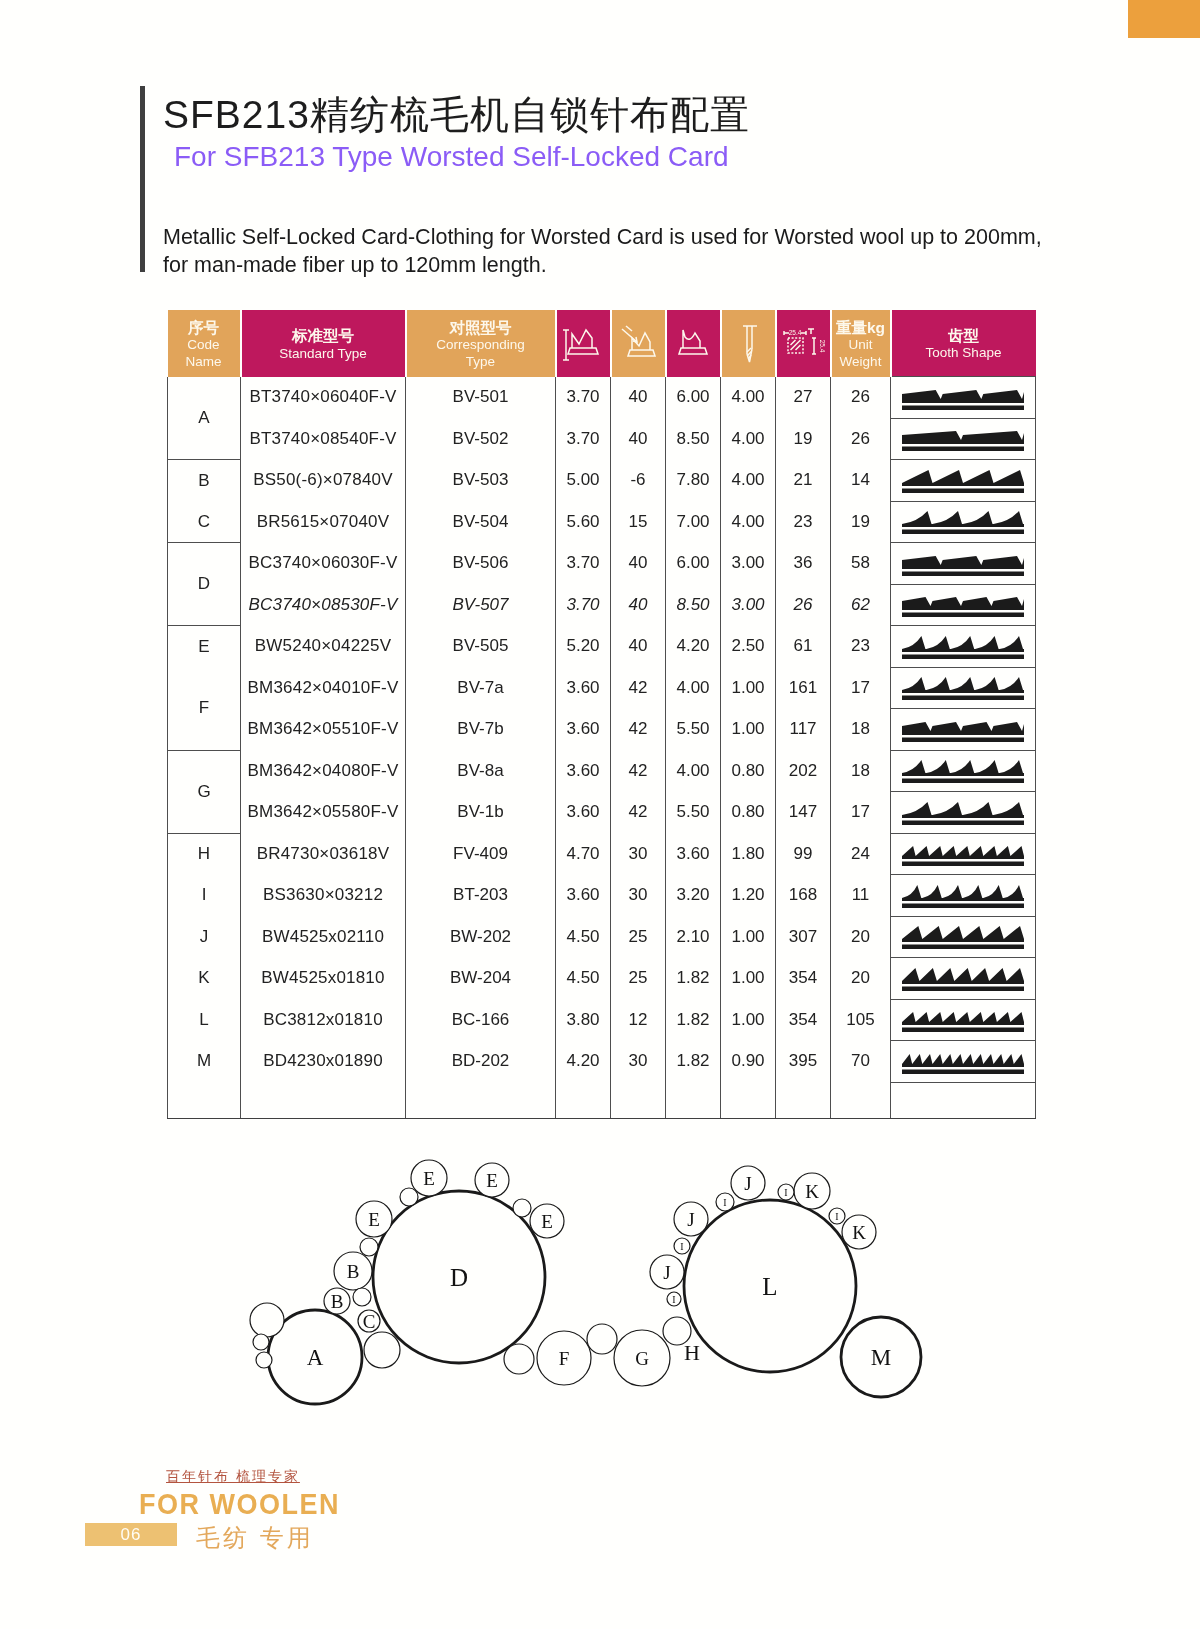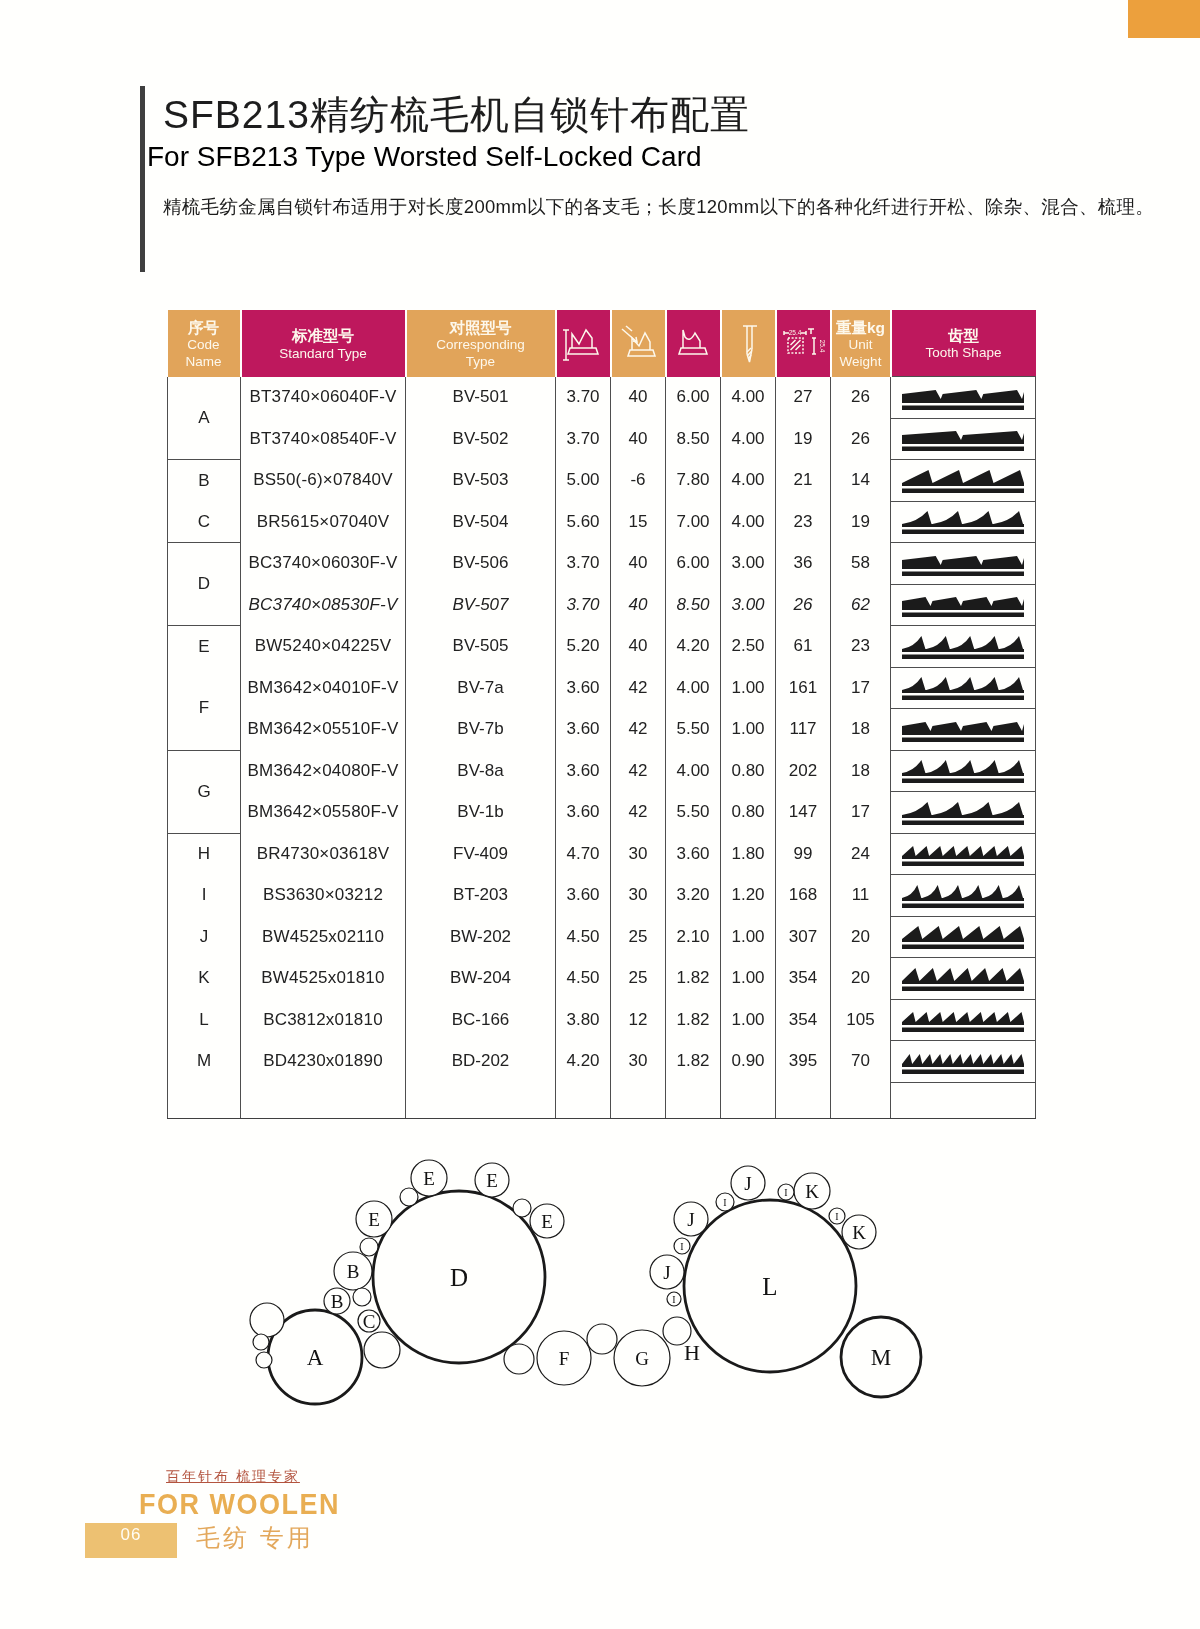--- a/index.html
+++ b/index.html
@@ -1,21 +1,21 @@
 <!DOCTYPE html>
 <html><head>
 <meta charset="utf-8">
 <style>
   html,body{margin:0;padding:0;background:#e8e8e8;}
   .page{position:relative;width:1200px;height:1629px;background:#fffffd;
         font-family:"Liberation Sans",sans-serif;overflow:hidden;margin:0 auto;color:#1c1c1c;}
   .corner-block{position:absolute;right:0;top:0;width:72px;height:38px;background:#eca03d;}
   .vbar{position:absolute;left:140px;top:86px;width:5px;height:186px;background:#3f3f3f;}
   .title-cn{position:absolute;left:163px;top:88px;font-size:39px;font-weight:500;letter-spacing:1px;margin:0;color:#1d1d1d;}
-  .title-en{position:absolute;left:147px;top:141px;font-size:28px;font-weight:400;color:#000000;}
+  .title-en{position:absolute;left:174px;top:141px;font-size:28px;font-weight:400;color:#8b5cf6;}
   .desc-cn{position:absolute;left:163px;top:194px;font-size:18.5px;color:#1b1b1b;letter-spacing:.3px;}
   .desc-en{position:absolute;left:163px;top:223px;font-size:21.5px;color:#1b1b1b;line-height:1.32;}
 
   table.spec{position:absolute;left:167px;top:310px;width:868px;border-collapse:collapse;table-layout:fixed;}
   table.spec th{padding:2px 0 0 0;height:64px;font-weight:400;color:#fdf8ec;vertical-align:middle;text-align:center;}
   th.tan{background:#e1a45a;}
   th.red{background:#be185d;}
   table.spec th + th{border-left:2px solid #fffffd;}
   .h-cn{font-size:15.5px;font-weight:700;line-height:1.25;}
   .h-en{font-size:13.5px;line-height:1.22;}
@@ -31,35 +31,38 @@
   .hicon{display:block;margin:0 auto;}
   .hicon *{stroke:#fdf8ec;fill:none;stroke-width:1.5;}
   .hicon text{stroke:none;fill:#fdf8ec;font-size:6.5px;font-family:"Liberation Sans",sans-serif;}
 
   #diagram-svg{position:absolute;left:0;top:0;pointer-events:none;}
   #diagram-svg text{font-family:"Liberation Serif",serif;fill:#121212;}
 
   .foot-slogan{position:absolute;left:166px;top:1468px;font-size:14px;color:#b3543f;letter-spacing:2px;text-decoration:underline;}
   .foot-brand{position:absolute;left:139px;top:1487px;font-size:27px;font-weight:700;color:#e9ae52;
               letter-spacing:1.5px;transform:scaleY(1.12);transform-origin:left top;}
-  .foot-pagebox{position:absolute;left:85px;top:1523px;width:92px;height:35px;background:#edc172;
+  .foot-pagebox{position:absolute;left:85px;top:1523px;width:92px;height:23px;background:#edc172;
                 color:#fffdf5;font-size:17px;text-align:center;line-height:23px;letter-spacing:1px;}
   .foot-cat{position:absolute;left:196px;top:1522px;font-size:24px;font-weight:400;color:#e3a85c;letter-spacing:3px;}
 </style>
 </head>
 <body>
 
 <div class="page">
 
   <div class="corner-block"></div>
   <div class="vbar"></div>
 
   <h1 class="title-cn">SFB213精纺梳毛机自锁针布配置</h1>
   <div class="title-en">For SFB213 Type Worsted Self-Locked Card</div>
-  <div class="desc-cn">精梳毛纺金属自锁针布适用于对长度200mm以下的各支毛；长度120mm以下的各种化纤进行开松、除杂、混合、梳理。</div>
+  <div class="desc-en">
+    <div>Metallic Self-Locked Card-Clothing for Worsted Card is used for Worsted wool up to 200mm,</div>
+    <div>for man-made fiber up to 120mm length.</div>
+  </div>
 
   <table class="spec">
     <colgroup>
       <col style="width:73px">
         <col style="width:165px">
         <col style="width:150px">
       <col style="width:55px">
         <col style="width:55px">
         <col style="width:55px">
       <col style="width:55px">

